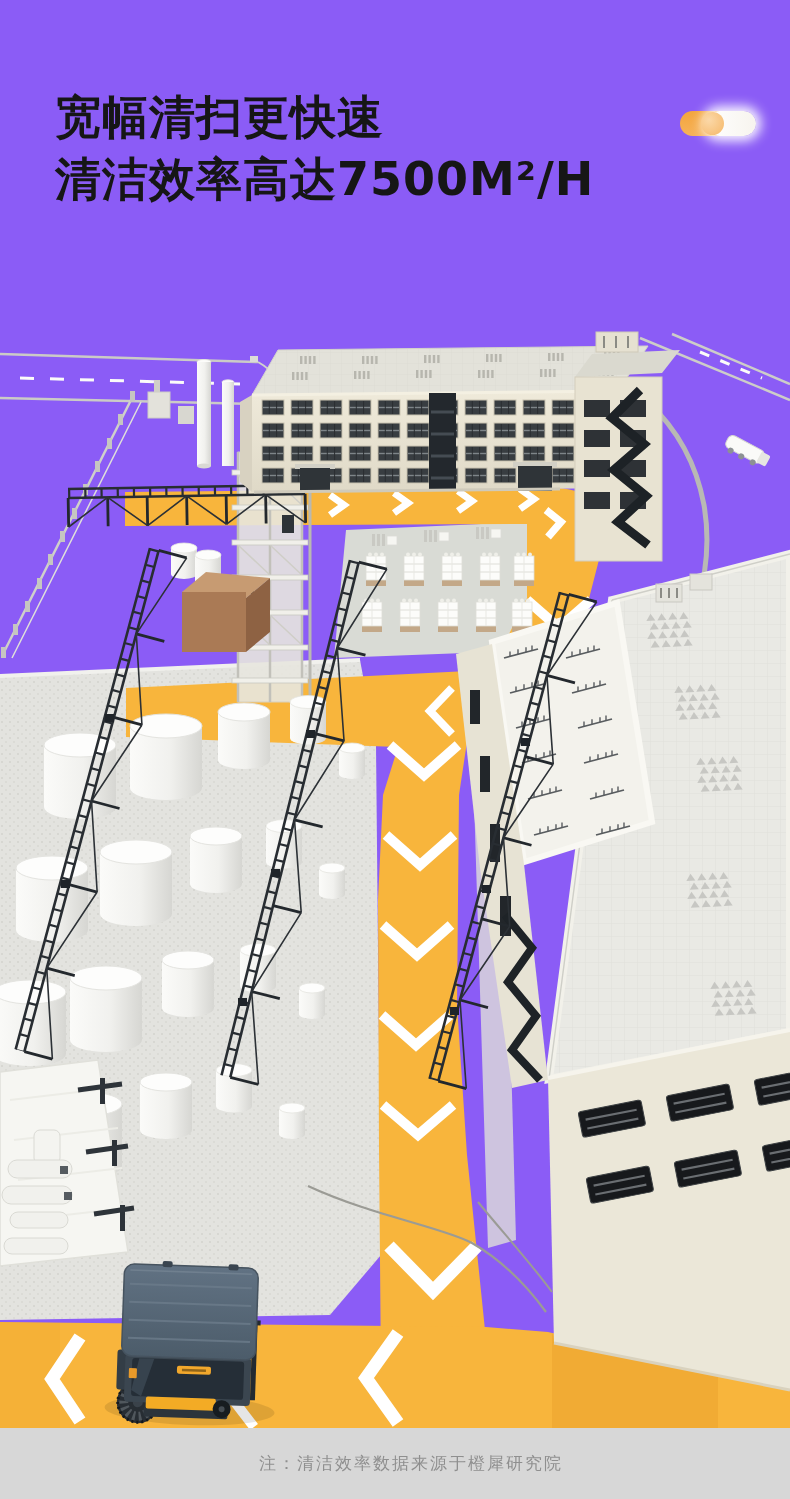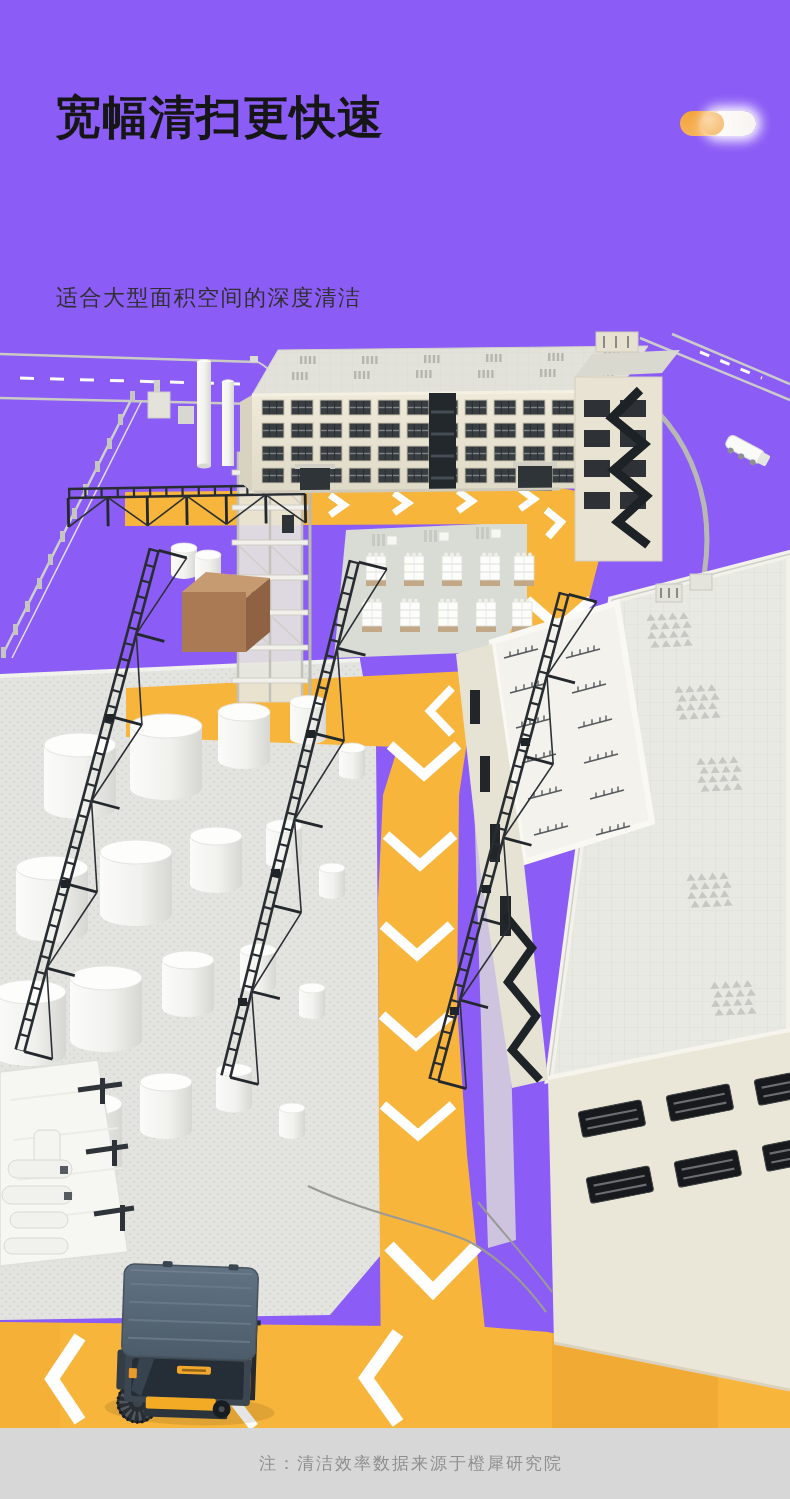--- a/index.html
+++ b/index.html
@@ -462,22 +462,22 @@
       <rect x="122" y="1266" width="134" height="92" rx="10" fill="url(#roofGradV)" stroke="#46535f" stroke-width="1.5"></rect>
       <path d="M128,1286 H250 M128,1304 H250 M128,1322 H250 M128,1340 H250" stroke="#6b7b8a" stroke-width="2" opacity=".85"></path>
       <path d="M128,1272 H250" stroke="#7c8b99" stroke-width="1.5" opacity=".6"></path>
       <rect x="160" y="1262" width="10" height="6" rx="2" fill="#3a4550"></rect>
       <rect x="226" y="1263" width="10" height="6" rx="2" fill="#3a4550"></rect>
     </g>
   </svg>
 
   <div class="abs title">
     <div>宽幅清扫更快速</div>
+    <div>清洁效率高达7500M²/H</div>
   </div>
-  <div class="abs subtitle">适合大型面积空间的深度清洁</div>
 
   <div class="abs toggle">
     <div class="pill-orange"></div>
     <div class="pill-white"></div>
     <div class="knob"></div>
   </div>
 
   <div class="abs footer-strip">
     <div class="note">注：清洁效率数据来源于橙犀研究院</div>
   </div>

